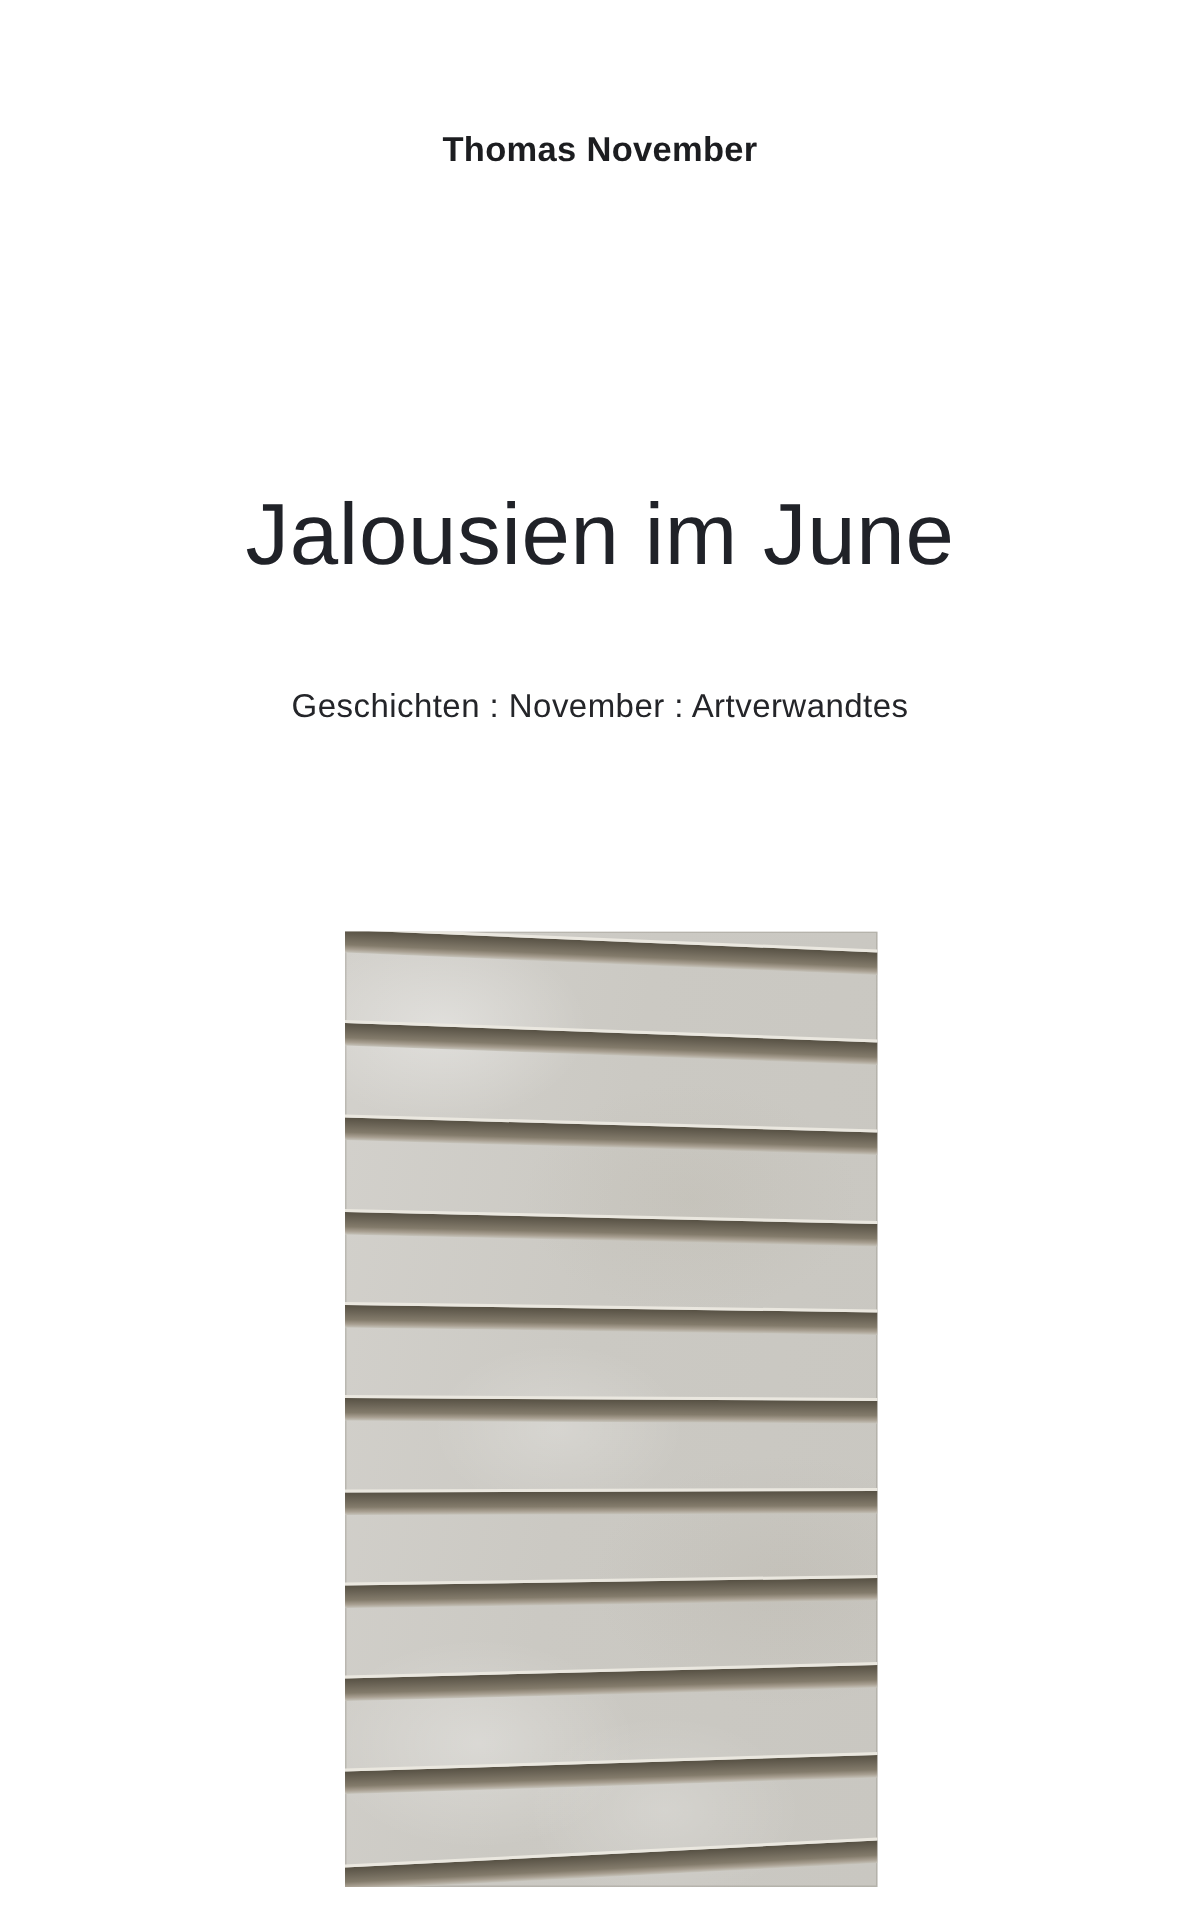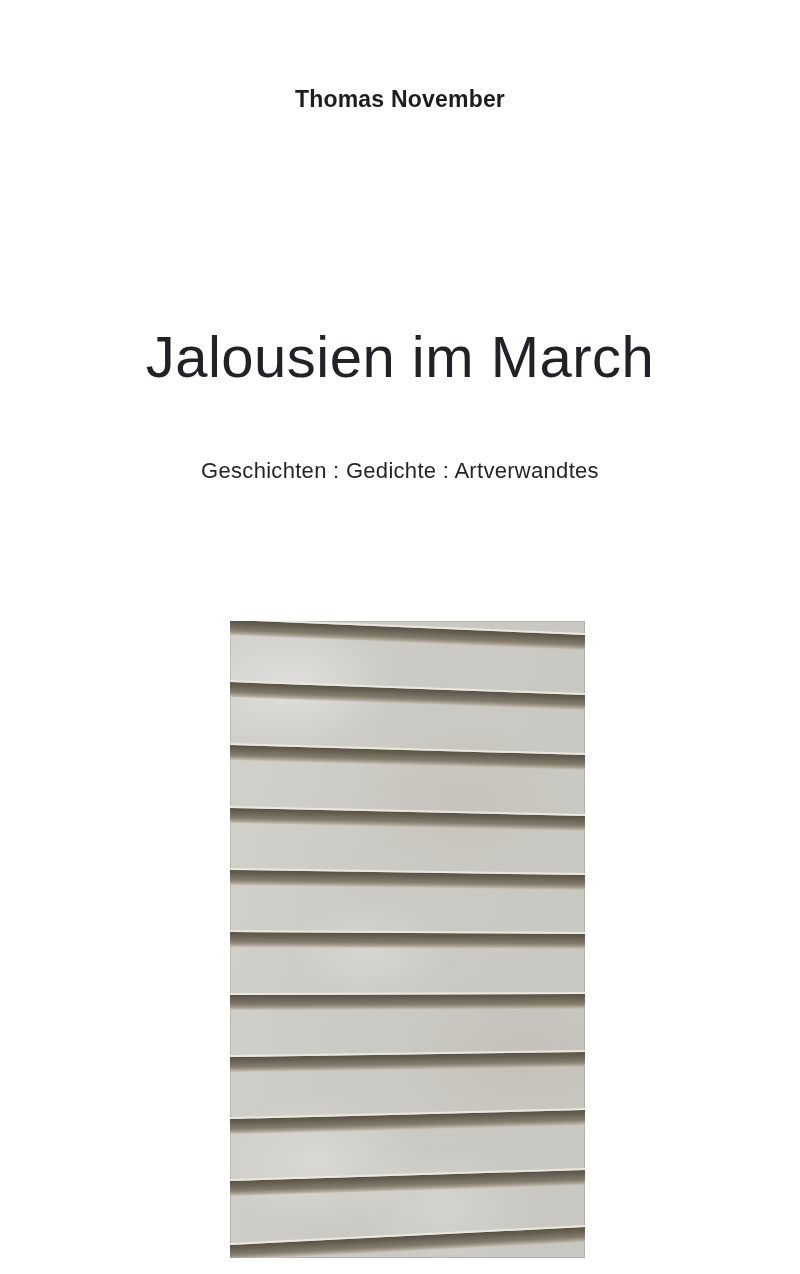--- a/index.html
+++ b/index.html
@@ -74,23 +74,23 @@
       #a89f91 85%,
       #c6c3ba 100%);
   }
 </style>
 </head>
 <body>
 
 <div class="page">
   <div class="author">Thomas November</div>
 
-  <h1 class="title">Jalousien im March</h1>
+  <h1 class="title">Jalousien im June</h1>
 
-  <div class="subtitle">Geschichten : Gedichte : Artverwandtes</div>
+  <div class="subtitle">Geschichten : November : Artverwandtes</div>
 
   <div class="photo" id="blinds-photo" style="left: 230px; top: 621px; width: 355px; height: 637px;">
       <div class="gap" style="top: -3px; height: 15px; transform: skewY(2.42deg);"></div>
       <div class="gap" style="top: 59px; height: 15px; transform: skewY(2.097deg);"></div>
       <div class="gap" style="top: 122px; height: 15px; transform: skewY(1.614deg);"></div>
       <div class="gap" style="top: 185px; height: 15px; transform: skewY(1.291deg);"></div>
       <div class="gap" style="top: 247px; height: 15px; transform: skewY(0.807deg);"></div>
       <div class="gap" style="top: 309px; height: 15px; transform: skewY(0.323deg);"></div>
       <div class="gap" style="top: 372px; height: 15px; transform: skewY(-0.161deg);"></div>
       <div class="gap" style="top: 434px; height: 15px; transform: skewY(-0.807deg);"></div>

